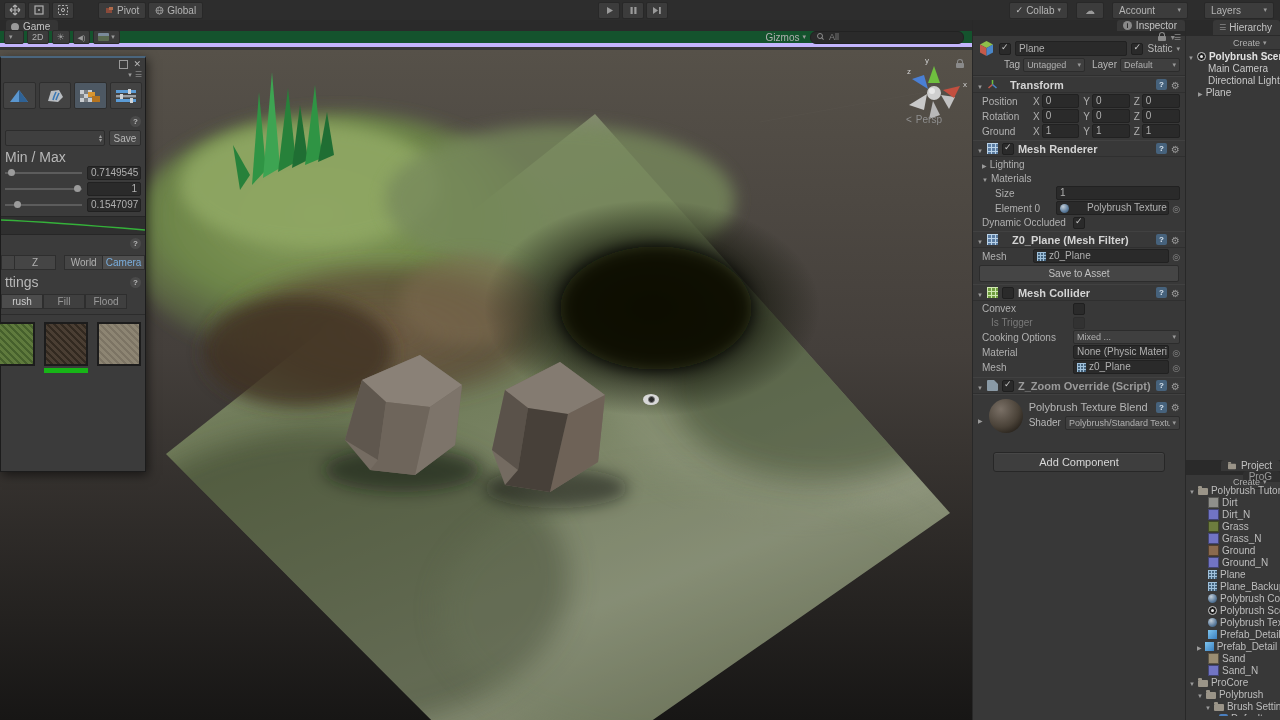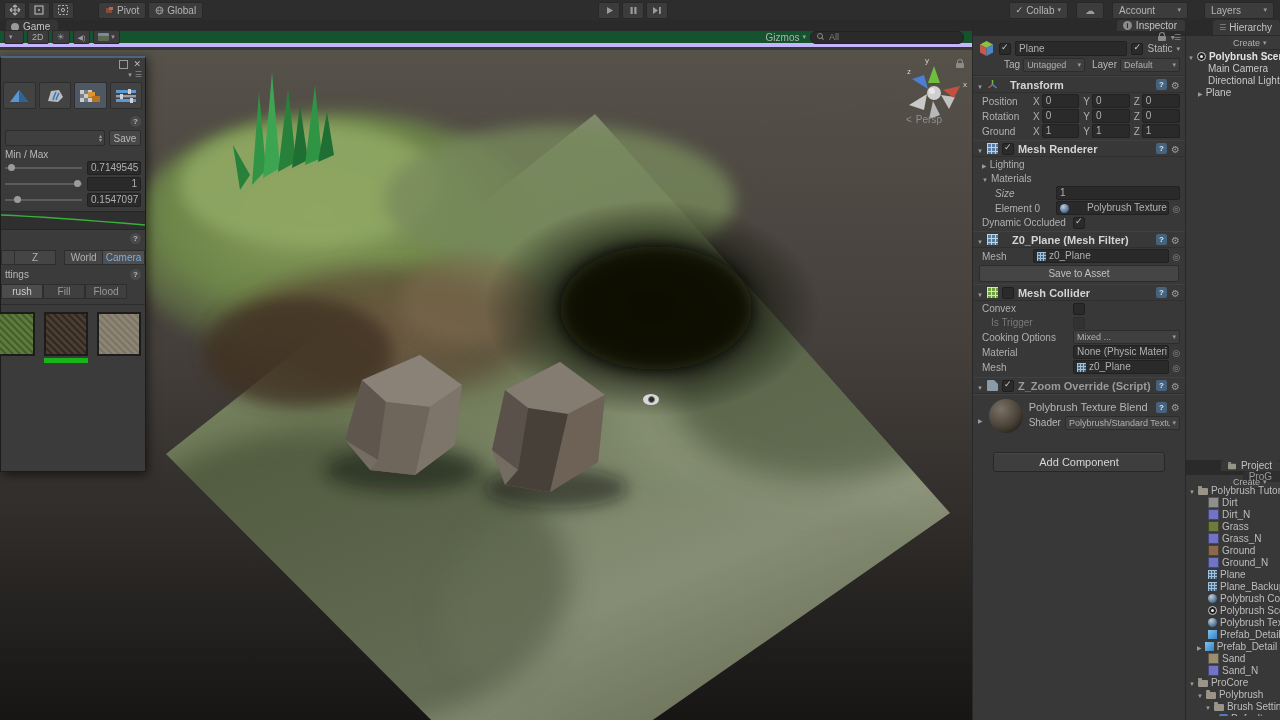--- a/index.html
+++ b/index.html
@@ -76,21 +76,21 @@
     border-top:2px solid #4a657d;box-shadow:2px 3px 10px rgba(0,0,0,.55);box-sizing:border-box;}
   #pb-titlebar{height:11px;display:flex;justify-content:flex-end;align-items:center;gap:5px;padding:1px 4px 0 0;}
   .winbox{width:7px;height:7px;border:1px solid #9a9a9a;display:inline-block;}
   .winx{color:#b8b8b8;font-size:9px;line-height:7px;}
   #pb-menurow{height:9px;display:flex;justify-content:flex-end;align-items:center;gap:3px;padding-right:4px;}
   #pb-toolbar{display:flex;gap:3px;padding:3px 3px 4px 2px;}
   .pb-tool{width:31px;height:25px;background:#434343;border:1px solid #2e2e2e;border-radius:2px;
     display:flex;align-items:center;justify-content:center;}
   .pb-tool.active{background:#4d5863;}
   .pb-row{display:flex;align-items:center;padding:0 4px;margin-top:3px;gap:4px;}
-  .pb-label{color:#b8b8b8;font-size:10px;}
+  .pb-label{color:#b8b8b8;font-size:14px;}
   .pb-select{flex:1;height:14px;background:#3f3f3f;border:1px solid #2c2c2c;border-radius:2px;display:flex;
     align-items:center;justify-content:flex-end;padding-right:2px;}
   .updown{display:flex;flex-direction:column;line-height:4px;font-size:6px;color:#9a9a9a;}
   .pb-save{width:30px;height:14px;background:#474747;border:1px solid #2c2c2c;border-radius:2px;color:#b8b8b8;
     font-size:10px;display:flex;align-items:center;justify-content:center;}
   .slider-row{display:flex;align-items:center;gap:5px;padding:0 4px;height:16px;}
   .track{flex:1;height:2px;background:#5c5c5c;position:relative;}
   .knob{position:absolute;top:-3px;width:7px;height:7px;border-radius:50%;background:#9b9b9b;}
   .slider-val{width:46px;text-align:right;flex:none;}
   .curvebox{margin:3px 0 0 0;height:17px;background:#2f2f2f;border-top:1px solid #262626;border-bottom:1px solid #262626;}
@@ -617,21 +617,21 @@
   </div>
   <div class="insp-row">
     <span class="fold-right"></span>
     <span>Lighting</span>
   </div>
   <div class="insp-row">
     <span class="fold-down"></span>
     <span>Materials</span>
   </div>
   <div class="insp-row" style="padding-left:22px;">
-    <span class="lbl" style="width:58px;font-style:italic;">Size</span>
+    <span class="lbl" style="width:58px;">Size</span>
     <span class="field" style="flex:1;">1</span>
   </div>
   <div class="insp-row" style="padding-left:22px;">
     <span class="lbl" style="width:58px;">Element 0</span>
     <span class="field" style="flex:1;display:flex;align-items:center;gap:18px;">
       <span class="sphere-ic"></span>
       <span>Polybrush Texture</span>
     </span>
     <span class="picker-glyph"></span>
   </div>

